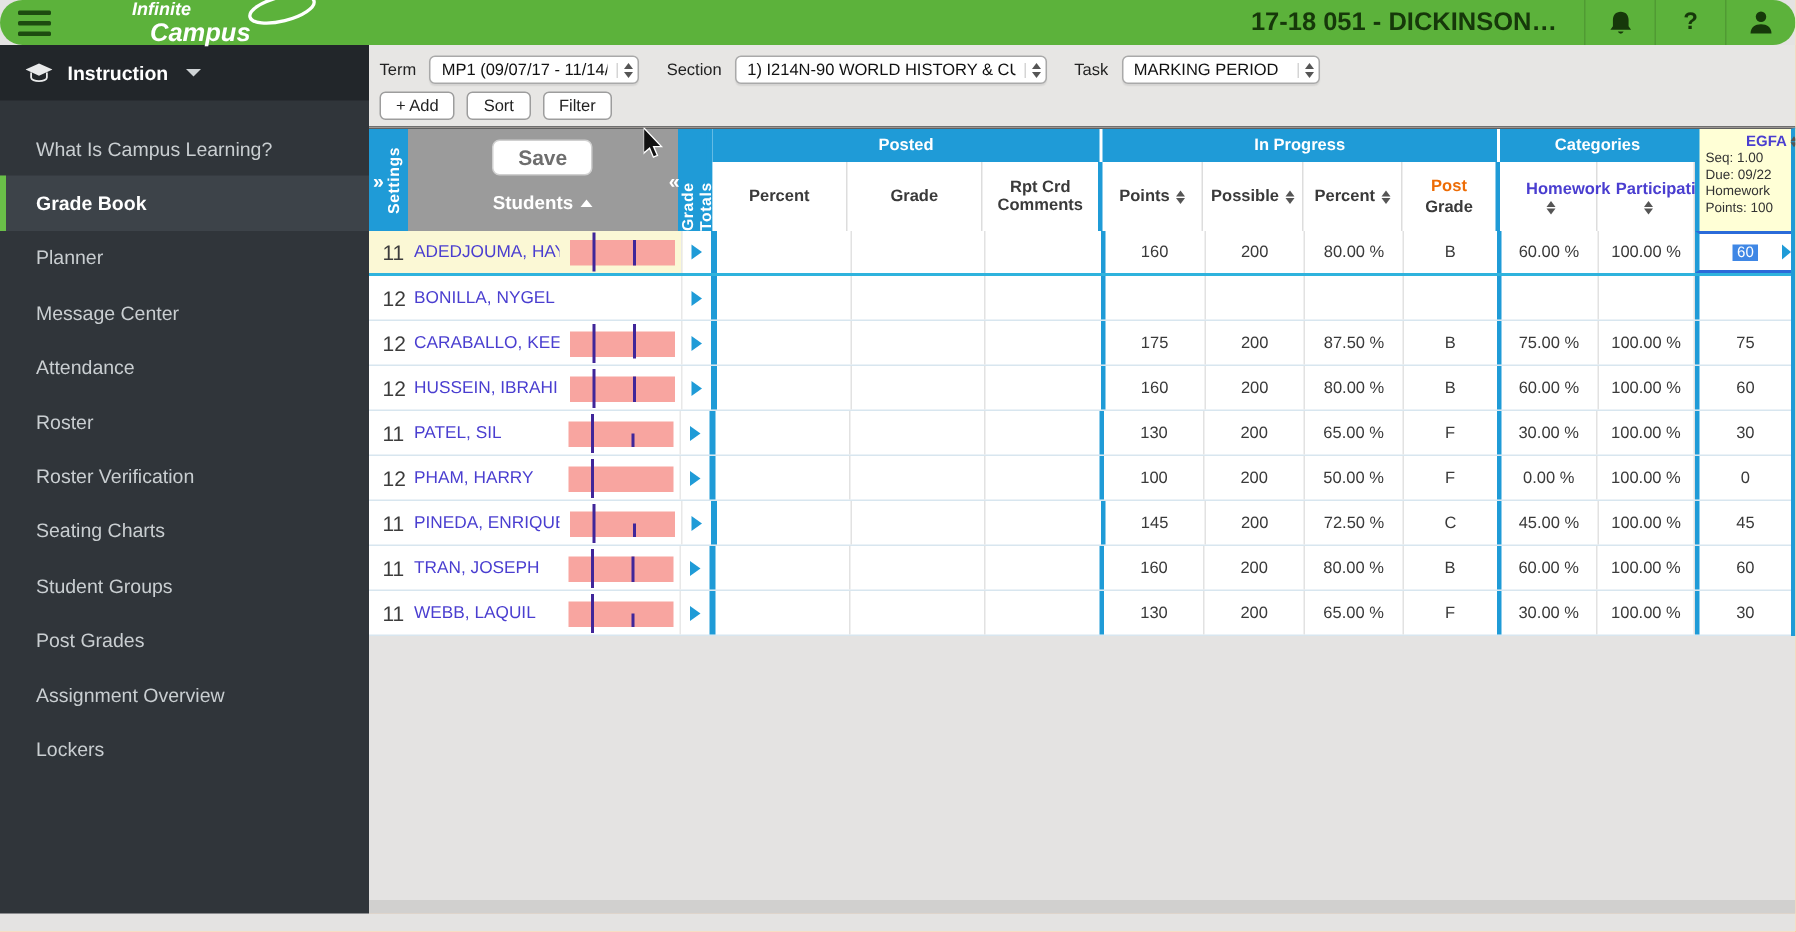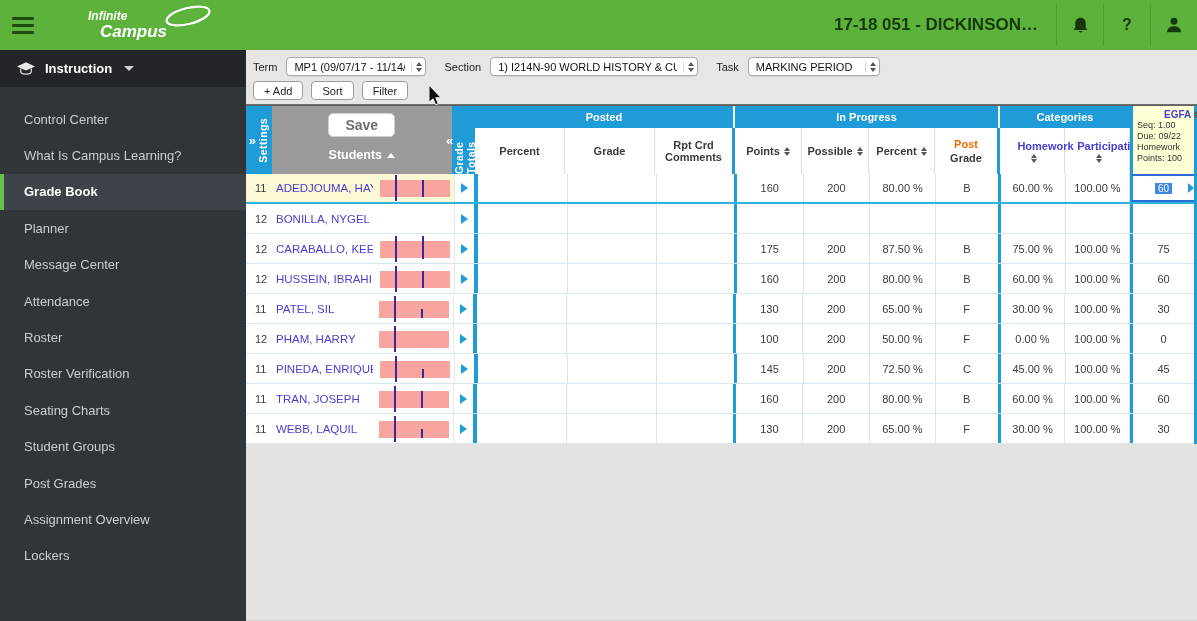--- a/index.html
+++ b/index.html
@@ -1,20 +1,20 @@
 <!DOCTYPE html>
 <html><head>
 <meta charset="utf-8">
 <style>
   * { margin:0; padding:0; box-sizing:border-box; }
   body { font-family:"Liberation Sans","DejaVu Sans",sans-serif; }
   .screen { position:relative; width:1197px; height:621px; overflow:hidden; background:#e4e3e2; }
 
   
-  .topbar { height:50px; background:#5cb23b; display:flex; align-items:center; }
+  .topbar { height:30px; background:#5cb23b; display:flex; align-items:center;border-radius:19px; }
   .hamburger { width:46px; height:42px; display:flex; flex-direction:column; justify-content:center; align-items:center; gap:4px; cursor:pointer; }
   .hamburger i { display:block; width:22px; height:3px; background:#1d4b10; border-radius:1px; }
   .logo { margin-left:40px; position:relative; color:#fff; line-height:1; width:120px; }
   .logo .l1 { font-style:italic; font-size:12px; font-weight:bold; display:block; margin-left:2px; }
   .logo .l2 { font-style:italic; font-size:17px; font-weight:bold; display:block; margin-left:14px; margin-top:1px; }
   .logo svg { position:absolute; right:-8px; top:-6px; }
   .tb-right { margin-left:auto; display:flex; align-items:center; height:42px; }
   .tb-context { font-size:17px; font-weight:bold; color:#16380a; margin-right:18px; }
   .tb-zone { width:47px; height:42px; display:flex; align-items:center; justify-content:center; border-left:1px solid rgba(0,0,0,0.13); cursor:pointer; }
   .tb-help { font-size:16px; font-weight:bold; color:#16380a; }
@@ -83,21 +83,21 @@
   .c-post { width:65px; border-right:3px solid #1f9bd7 !important; }
   .c-hw { width:65px; } .c-part { width:65px; }
   .c-egfa { width:64px; border-left:3px solid #1f9bd7; border-right:none !important; }
 
   
   .grow { height:30px; display:flex; border-bottom:1px solid #d8e6ef; background:#fff; }
   .grow.selected { border-bottom:2px solid #2fb3dd; }
   .grow.selected .c-student { background:#fbf8d5; }
   .cell { display:flex; align-items:center; justify-content:center; font-size:11px; color:#3a3a3a; border-right:1px solid #e2e2e2; }
   .c-student { width:209px; display:flex; align-items:center; padding-left:9px; gap:7px; border-right:1px solid #e8e8e8; }
-  .snum { font-size:11px; color:#3c3c3c; width:14px; flex-shrink:0; }
+  .snum { font-size:14px; color:#3c3c3c; width:14px; flex-shrink:0; }
   .sname { font-size:11.5px; color:#4a3ed0; white-space:nowrap; overflow:hidden; flex:1; cursor:pointer; }
   .spark { position:relative; width:70px; height:26px; flex-shrink:0; margin-right:4px; }
   .spark .bar { position:absolute; left:0; right:0; top:5px; height:17px; background:#f8a5a0; }
   .spark .m { position:absolute; width:2px; background:#40269a; }
   .spark .m1 { left:21%; top:0; height:26px; }
   .spark .m2 { left:60%; }
   .spark.m2-full .m2 { top:5px; height:17px; }
   .spark.m2-tall .m2 { top:0; height:23px; }
   .spark.m2-half .m2 { top:13px; height:9px; }
   .c-gt { width:23px; border-right:4px solid #1f9bd7; display:flex; align-items:center; justify-content:center; cursor:pointer; }
@@ -155,23 +155,20 @@
     <div class="sidebar">
       <div class="side-head">
         <svg width="18" height="14" viewBox="0 0 24 18">
           <path d="M12 0 L24 5.5 L12 11 L0 5.5 Z" fill="#e9eaeb"></path>
           <path d="M5 8.2 v4.4 c0 1.8 3.2 3.2 7 3.2 s7-1.4 7-3.2 V8.2" fill="none" stroke="#e9eaeb" stroke-width="1.6"></path>
         </svg>
         <span class="menu-label">Instruction</span>
         <span class="caret-down"></span>
       </div>
       <div class="nav">
-          <div class="nav-item">
-    <span class="nav-label">Control Center</span>
-  </div>
           <div class="nav-item">
     <span class="nav-label">What Is Campus Learning?</span>
   </div>
           <div class="nav-item active">
     <span class="nav-label">Grade Book</span>
   </div>
           <div class="nav-item">
     <span class="nav-label">Planner</span>
   </div>
           <div class="nav-item">

